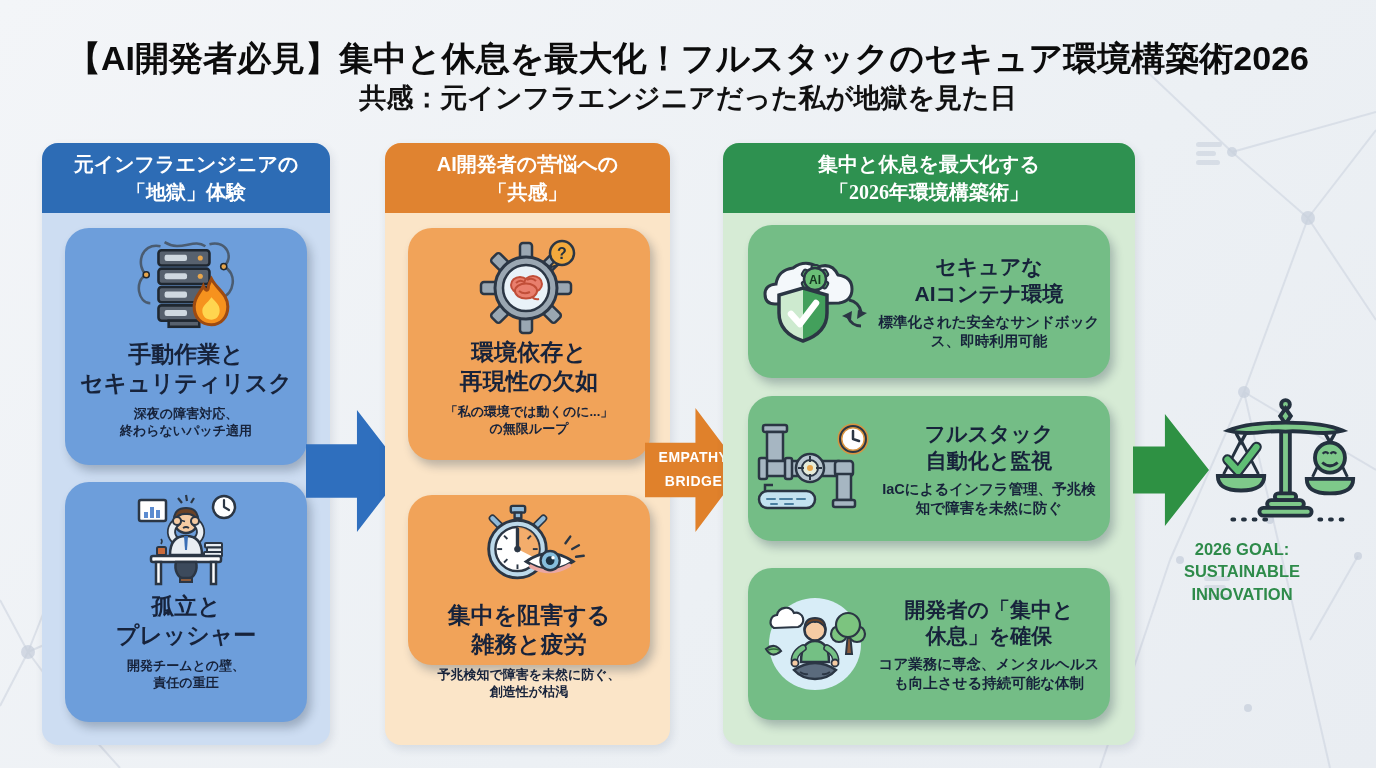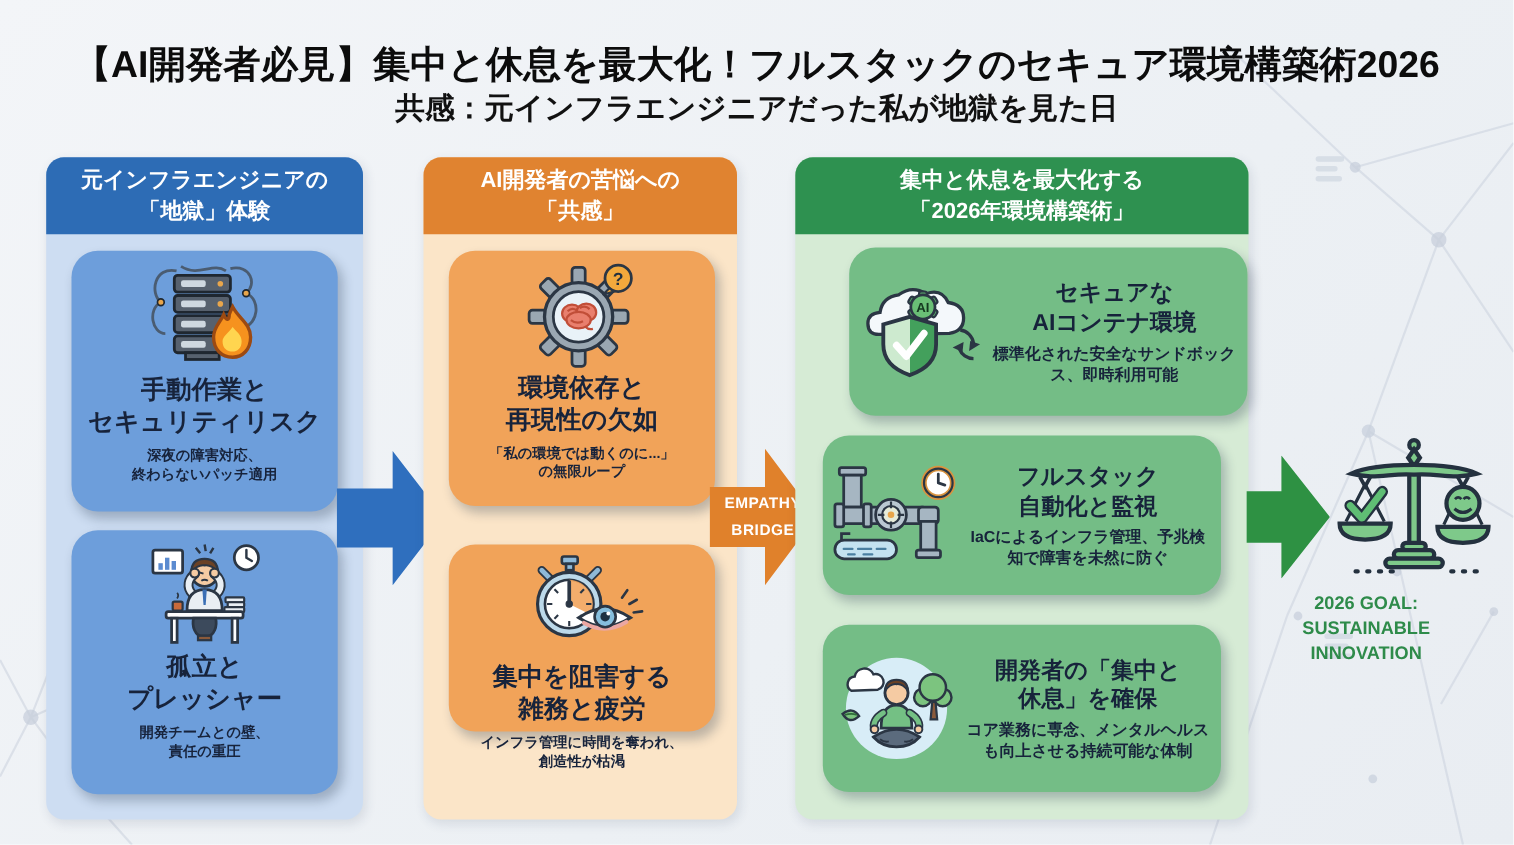--- a/index.html
+++ b/index.html
@@ -15,21 +15,21 @@
   .panel{position:absolute;top:143px;height:602px;border-radius:16px;
          box-shadow:2px 4px 10px rgba(40,60,90,.12);}
   .p1{left:42px;width:288px;background:var(--c1-panel,#cdddf2);}
   .p2{left:385px;width:285px;background:var(--c2-panel,#fbe5c8);}
   .p3{left:723px;width:412px;background:var(--c3-panel,#d6ebd5);}
   .colhead{position:absolute;left:0;top:0;width:100%;height:70px;border-radius:16px 16px 0 0;
          display:flex;align-items:center;justify-content:center;text-align:center;
          color:#fff;font-size:20px;font-weight:700;line-height:1.4;}
   .h1{background:var(--c1-header,#2d6cb5);}
   .h2{background:var(--c2-header,#e08330);}
-  .h3{background:var(--c3-header,#2e9150);}
+  .h3{background:var(--c3-header,#2e9150);font-family:Liberation Serif, serif;}
   .card{position:absolute;border-radius:24px;box-shadow:4px 6px 10px rgba(30,45,70,.28);
         color:var(--ink,#17233b);}
   .card.v{left:23px;width:242px;display:flex;flex-direction:column;align-items:center;
           justify-content:flex-start;padding-top:8px;box-sizing:border-box;}
   .card.h{left:25px;width:362px;display:flex;flex-direction:row;align-items:center;
           box-sizing:border-box;padding:6px 10px 6px 4px;}
   .cardblue{background:var(--c1-card,#6d9edb);}
   .cardorange{background:var(--c2-card,#f1a359);}
   .cardgreen{background:var(--c3-card,#74bd86);}
   .cicon{flex:none;display:flex;align-items:center;justify-content:center;}
@@ -244,36 +244,36 @@
             <path d="M57 66 Q77 77 97 65" stroke="#eba7a2" stroke-width="4" fill="none" stroke-linecap="round"></path>
             <circle cx="77" cy="60" r="10" fill="#86bedd" stroke-width="2.5"></circle>
             <circle cx="77" cy="60" r="4.5" fill="#1d3243" stroke="none"></circle>
             <circle cx="80" cy="57" r="1.8" fill="#fff" stroke="none"></circle>
             <path d="M93 42 l5 -7 M100 48 l7 -4 M104 56 l8 -1" stroke-width="2.5" stroke-linecap="round"></path>
           </g>
         </svg>
       </div>
       <div class="ctitle preline">集中を阻害する
 雑務と疲労</div>
-      <div class="csub preline">インフラ管理に時間を奪われ、
+      <div class="csub preline">予兆検知で障害を未然に防ぐ、
 創造性が枯渇</div>
     </div>
   </section>
 
   <div class="arrow a2">
     <div class="a-shape"></div>
     <div class="a-label preline">EMPATHY
 BRIDGE</div>
   </div>
 
   <section class="panel p3">
     <header class="colhead h3 preline">集中と休息を最大化する
 「2026年環境構築術」</header>
 
-    <div class="card h cardgreen" style="top:82px;height:153px;margin-left:24px;">
+    <div class="card h cardgreen" style="top:82px;height:153px;">
       <div class="cicon">
         <svg width="120" height="100" viewBox="0 0 120 100">
           <defs>
             <linearGradient id="shg" x1="0" y1="0" x2="1" y2="0">
               <stop offset="0.5" stop-color="#cdeacf"></stop>
                 <stop offset="0.5" stop-color="#43a05c"></stop>
             </linearGradient>
           </defs>
           <path d="M20 52 Q10 52 10 42 Q10 33 21 32 Q23 18 38 16 Q50 7 63 15 Q77 10 83 23 Q97 25 97 37 Q97 49 84 51 Z" fill="#f4f8fb" stroke="#2b3644" stroke-width="3"></path>
           <g fill="#58a86a" stroke="#2b3644" stroke-width="2">

